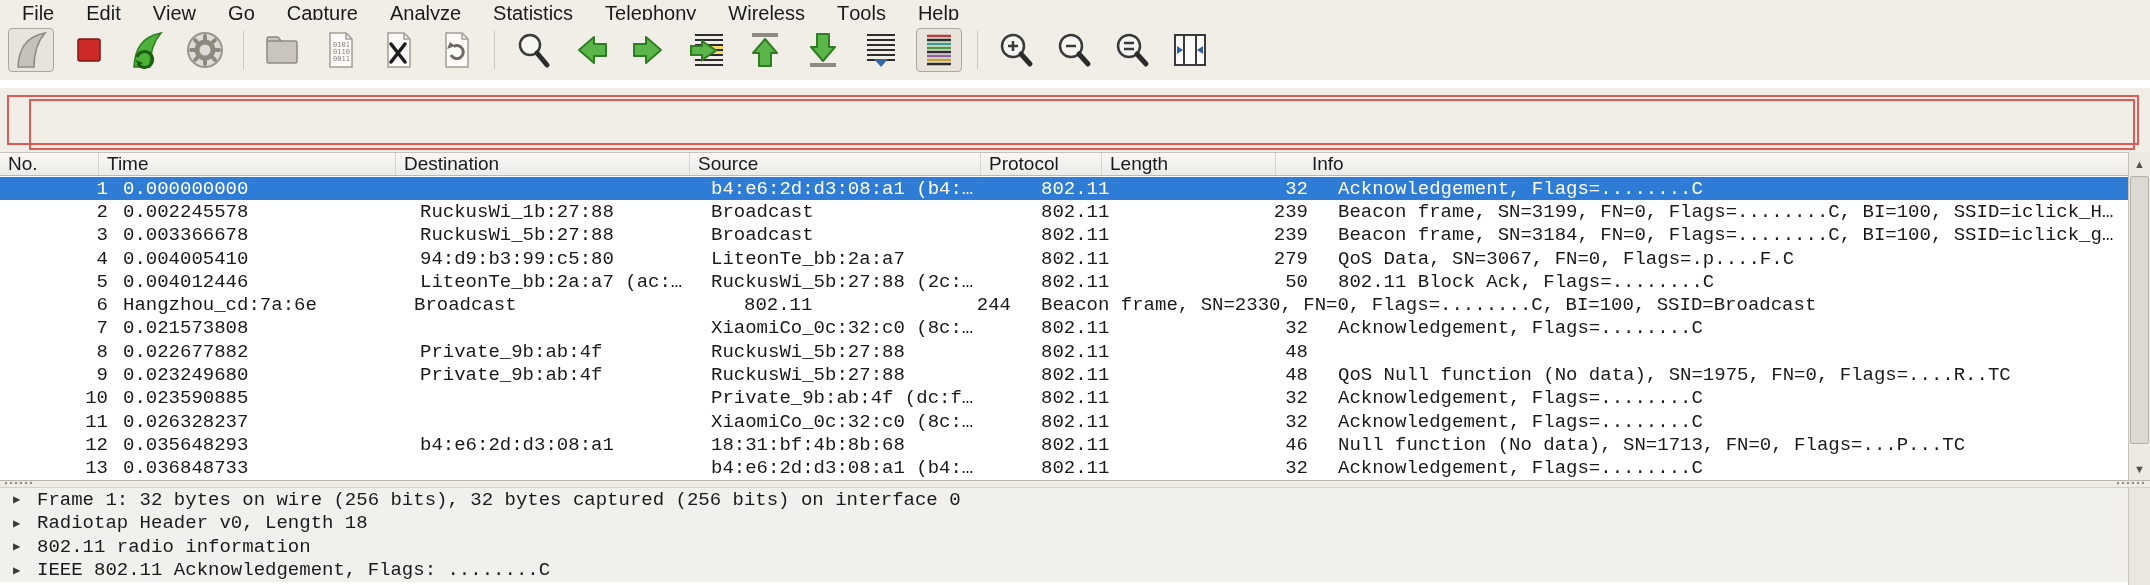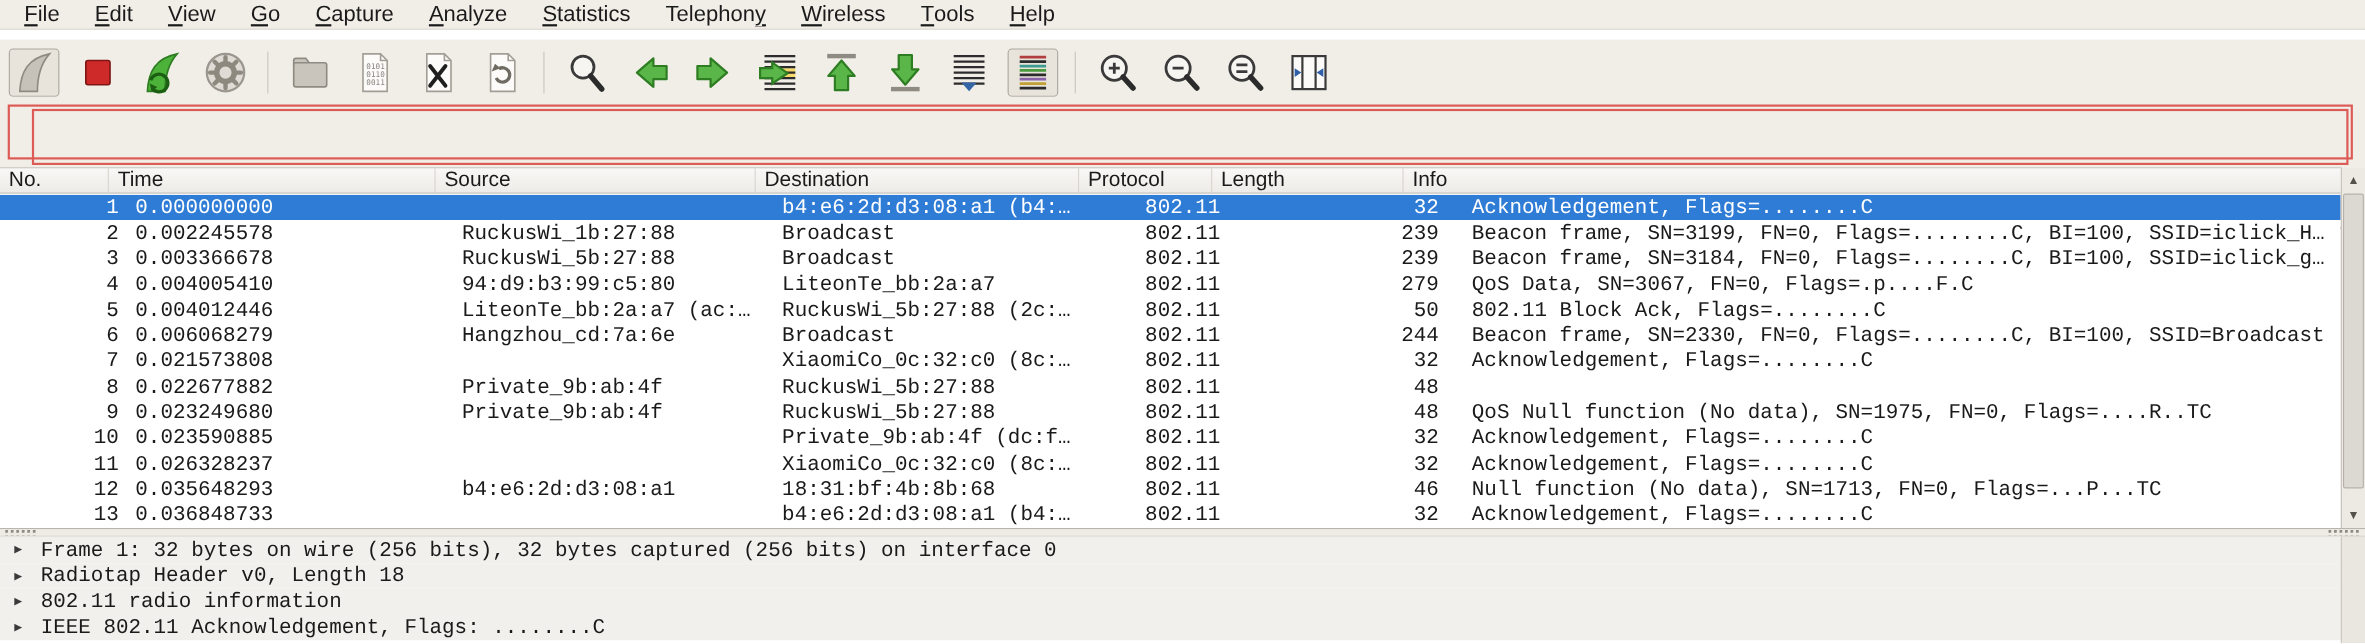--- a/index.html
+++ b/index.html
@@ -5,21 +5,21 @@
   html,body{margin:0;padding:0;}
   #app{position:relative;width:2150px;height:585px;background:#ffffff;overflow:hidden;
        font-family:"Liberation Sans",sans-serif;color:#1a1a1a;}
   
   .menubar{position:absolute;left:0;top:0;width:100%;height:27px;background:#f1eee8;
            border-bottom:1px solid #dcd8d1;display:flex;align-items:center;padding-left:6px;
            font-size:20px;box-sizing:border-box;}
   .menu-item{padding:0 16px;height:100%;display:flex;align-items:center;cursor:default;}
   .menu-item u{text-decoration:underline;text-underline-offset:3px;}
   
-  .toolbar{position:absolute;left:0;top:36px;width:100%;height:60px;background:#f1eee8;
+  .toolbar{position:absolute;left:0;top:20px;width:100%;height:60px;background:#f1eee8;
            display:flex;align-items:center;padding-left:8px;gap:12px;box-sizing:border-box;}
   .tbtn{width:46px;height:44px;display:flex;align-items:center;justify-content:center;flex:none;}
   .pressed{background:#e8e4dc;border:1px solid #aba79e;border-radius:4px;box-sizing:border-box;}
   .tsep{width:1px;height:38px;background:#c9c5bd;flex:none;margin:0 3px;}
   
   .filterbar{position:absolute;left:0;top:88px;width:100%;height:64px;background:#f1eee8;}
   .filter-input{position:absolute;left:14px;top:99px;width:1912px;height:44px;box-sizing:border-box;
       border:2px solid #b4b0a8;border-radius:6px;background:#ffffff;font-size:21px;
       font-family:"Liberation Sans",sans-serif;padding:0 130px 0 72px;color:#222;outline:none;}
   .filter-input::placeholder{color:#9a958e;}
@@ -39,21 +39,21 @@
   .ann{position:absolute;border:2px solid #dd5b56;box-sizing:border-box;pointer-events:none;z-index:60;}
   .ann1{left:7px;top:95px;width:2132px;height:50px;}
   .ann2{left:29px;top:99px;width:2106px;height:51px;}
   
   .pheader{position:absolute;left:0;top:152px;width:2128px;height:24px;display:flex;
       background:linear-gradient(#f9f8f6,#edebe7);border-top:1px solid #c8c4bd;
       border-bottom:1px solid #bcb8b1;box-sizing:border-box;font-size:19px;}
   .hcell{border-right:1px solid #d8d4ce;padding-left:8px;display:flex;align-items:center;
       box-sizing:border-box;overflow:hidden;white-space:nowrap;flex:none;}
   .w0{width:99px}.w1{width:297px}.w2{width:291px}.w3{width:294px}.w4{width:121px}.w5{width:174px}
-  .w6{flex:1;border-right:none;}
+  .w6{flex:1;border-right:none;margin-left:28px;}
   
   .plist{position:absolute;left:0;top:177px;width:2128px;height:303px;overflow:hidden;background:#fff;
       font-family:"Liberation Mono",monospace;font-size:19px;}
   .prow{display:flex;height:23.3px;align-items:center;}
   .prow.selected{background:#2e7cd6;color:#ffffff;}
   .cell{overflow:hidden;box-sizing:border-box;flex:none;white-space:pre;}
   .cell.no{width:115px;text-align:right;padding-right:7px;}
   .cell.time{width:297px;padding-left:8px;}
   .cell.src{width:291px;padding-left:8px;}
   .cell.dst{width:294px;padding-left:8px;}
@@ -291,22 +291,22 @@
     <div class="fsep"></div>
     <div class="plus-btn">+</div>
   </div>
 
   <div class="ann ann1"></div>
   <div class="ann ann2"></div>
 
   <div class="pheader">
       <div class="hcell w0">No.</div>
       <div class="hcell w1">Time</div>
+      <div class="hcell w3">Destination</div>
       <div class="hcell w2">Source</div>
-      <div class="hcell w3">Destination</div>
       <div class="hcell w4">Protocol</div>
       <div class="hcell w5">Length</div>
       <div class="hcell w6">Info</div>
     </div>
 
   <div class="plist">
       <div class="prow selected">
         <span class="cell no">1</span>
         <span class="cell time">0.000000000</span>
         <span class="cell src"></span>
@@ -346,21 +346,20 @@
         <span class="cell no">5</span>
         <span class="cell time">0.004012446</span>
         <span class="cell src">LiteonTe_bb:2a:a7 (ac:…</span>
         <span class="cell dst">RuckusWi_5b:27:88 (2c:…</span>
         <span class="cell proto">802.11</span>
         <span class="cell len">50</span>
         <span class="cell info">802.11 Block Ack, Flags=........C</span>
       </div>
       <div class="prow">
         <span class="cell no">6</span>
-        <span class="cell time">0.006068279</span>
         <span class="cell src">Hangzhou_cd:7a:6e</span>
         <span class="cell dst">Broadcast</span>
         <span class="cell proto">802.11</span>
         <span class="cell len">244</span>
         <span class="cell info">Beacon frame, SN=2330, FN=0, Flags=........C, BI=100, SSID=Broadcast</span>
       </div>
       <div class="prow">
         <span class="cell no">7</span>
         <span class="cell time">0.021573808</span>
         <span class="cell src"></span>

